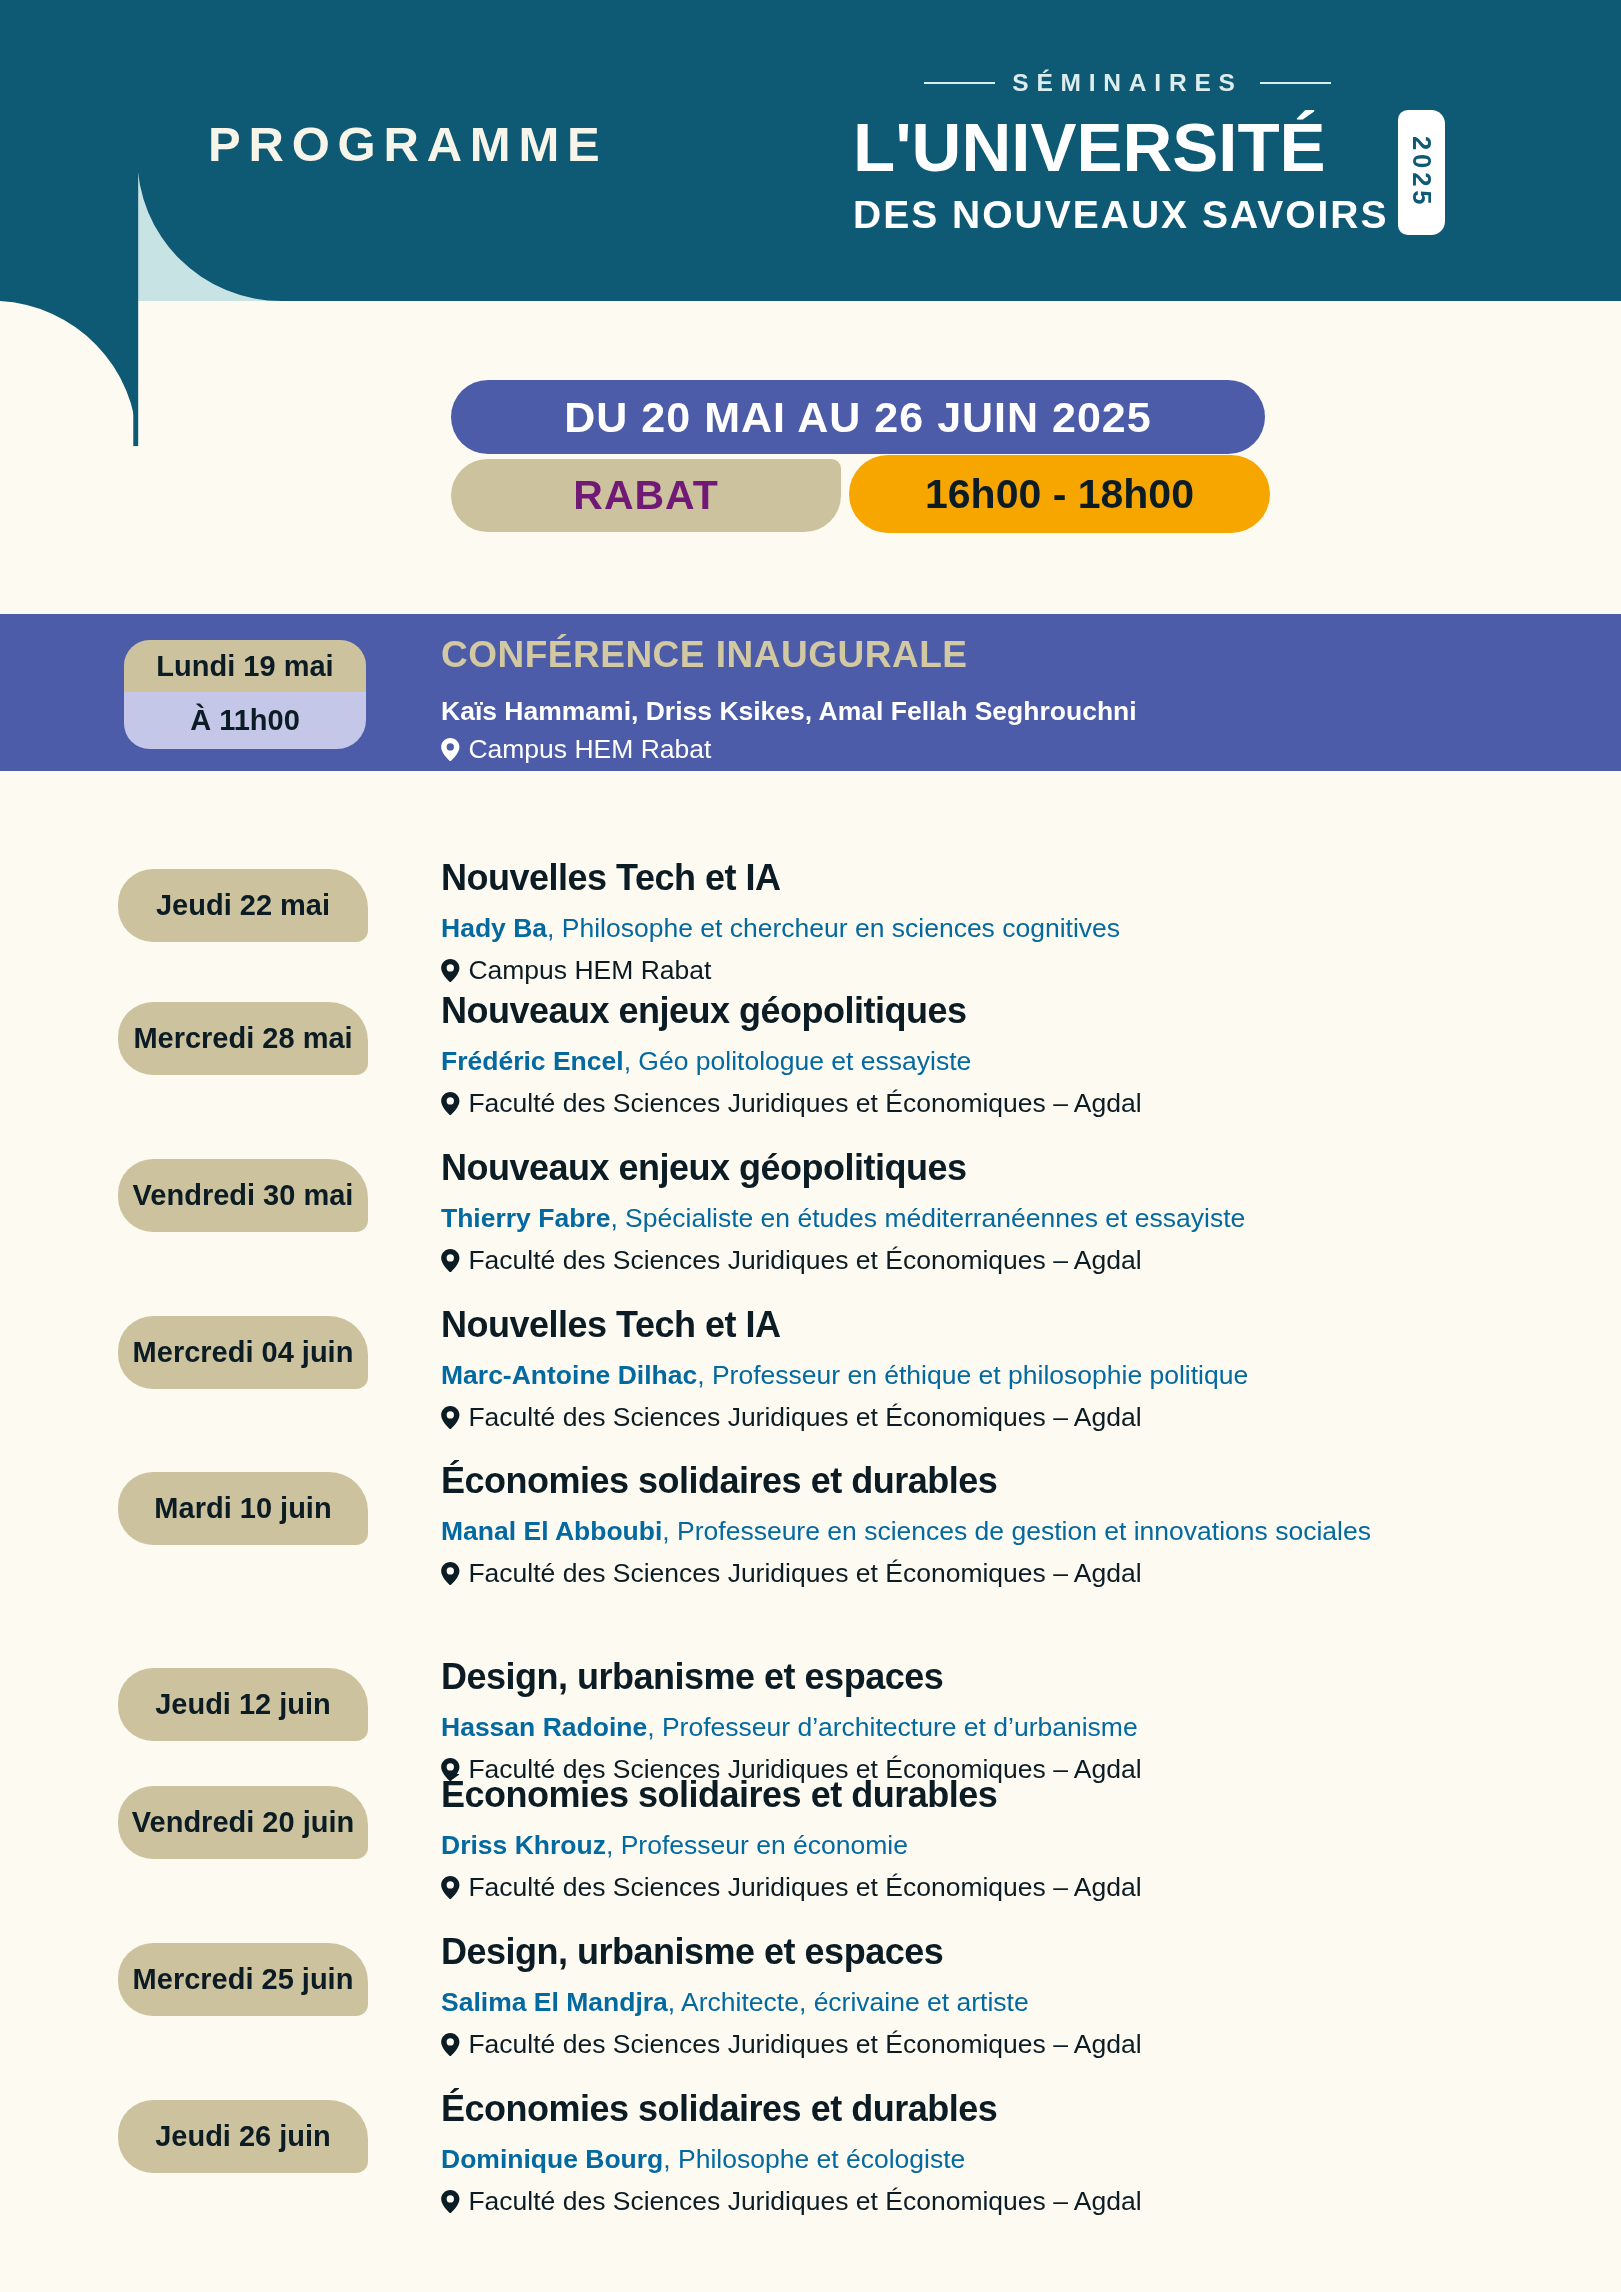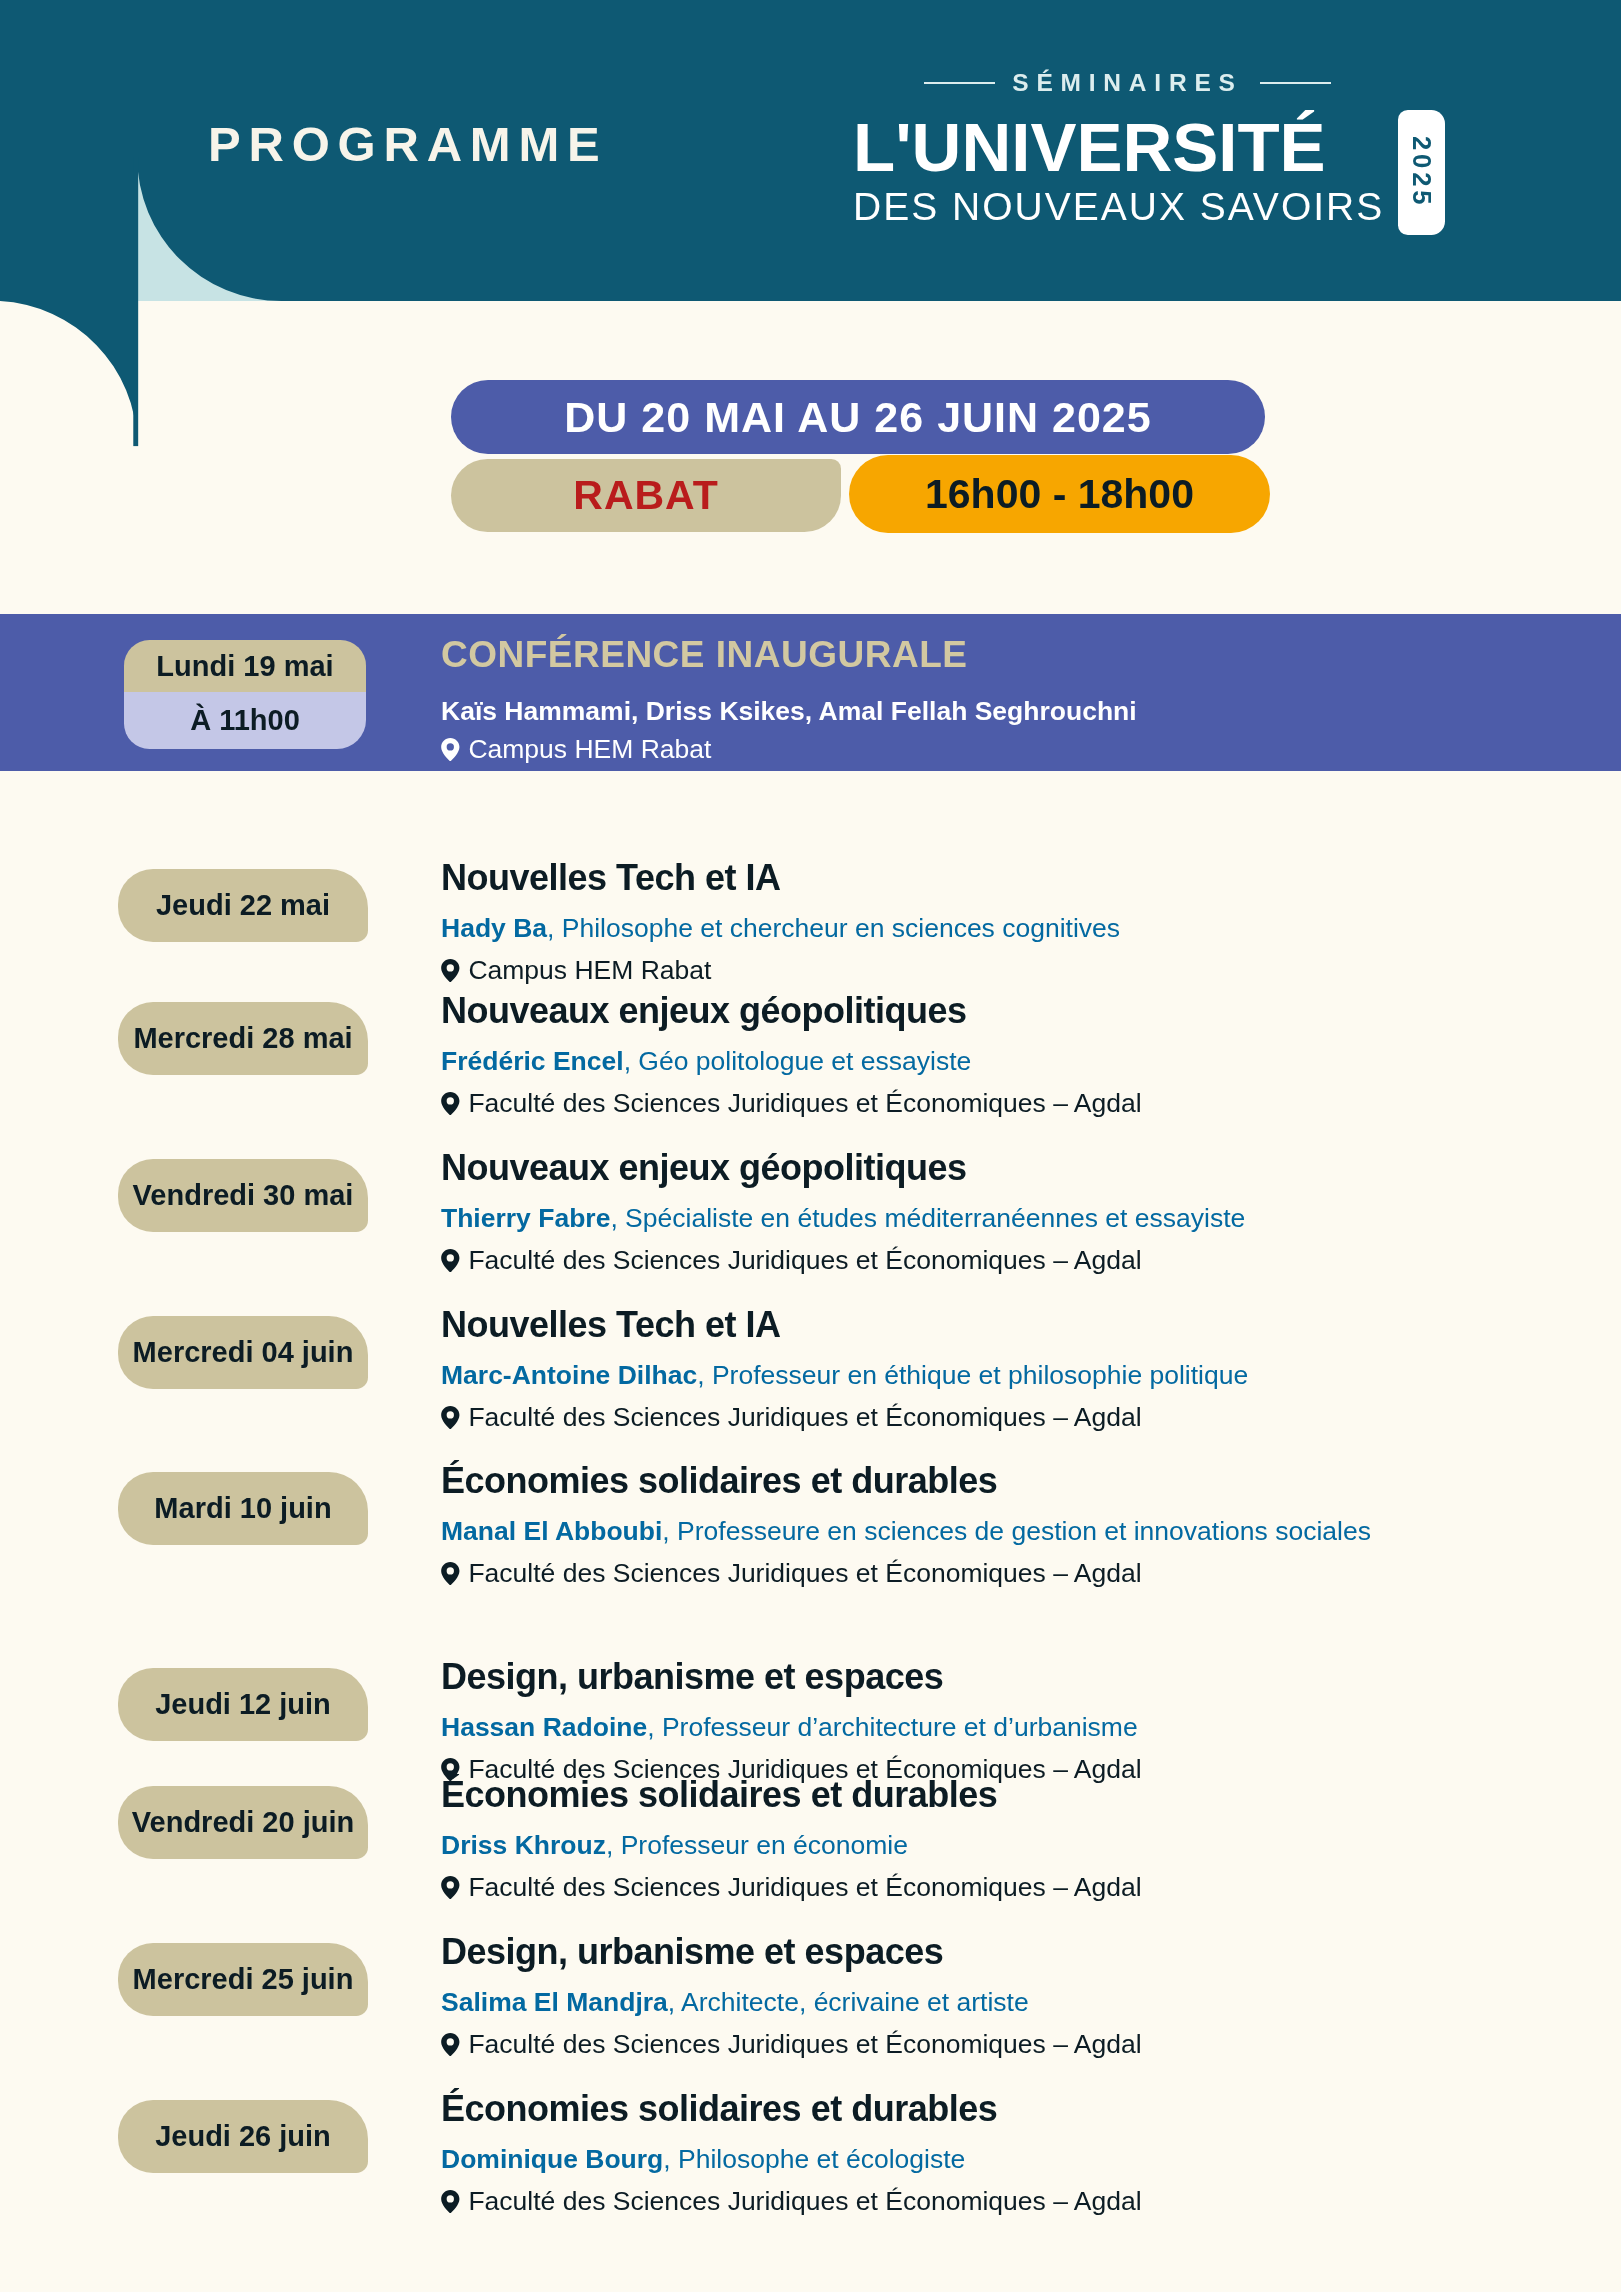--- a/index.html
+++ b/index.html
@@ -15,35 +15,35 @@
   .corner-svg{position:absolute;left:0;top:0;}
   .programme{
     position:absolute;left:208px;top:116px;
     font-size:49px;font-weight:800;color:#F7F4EA;letter-spacing:7.8px;
   }
   .logo{position:absolute;left:853px;top:69px;width:549px;}
   .logo-kicker{display:flex;align-items:center;justify-content:center;gap:17.6px;
     color:#DCEDEE;font-size:24.5px;font-weight:600;letter-spacing:7.8px;}
   .logo-kicker .rule{width:71px;height:2.9px;background:#DCEDEE;}
   .logo-l1{margin-top:13.7px;font-size:69px;line-height:73px;font-weight:800;color:#FFFFFF;letter-spacing:0px;white-space:nowrap;}
-  .logo-l2{margin-top:0;font-size:39px;line-height:45px;font-weight:400;color:#FFFFFF;letter-spacing:2px;white-space:nowrap;}
+  .logo-l2{margin-top:8px;font-size:39px;line-height:45px;font-weight:700;color:#FFFFFF;letter-spacing:2px;white-space:nowrap;}
   .year-badge{
     position:absolute;left:1398px;top:110px;width:47px;height:125px;
     background:#FFFFFF;border-radius:9.8px 13.7px 13.7px 9.8px;
     display:flex;align-items:center;justify-content:center;
   }
   .year-badge span{
     writing-mode:vertical-rl;color:#0E5973;font-size:25.5px;font-weight:700;letter-spacing:3.9px;
   }
   
   .pill{position:absolute;display:flex;align-items:center;justify-content:center;text-align:center;}
   .pill-date-range{left:451px;top:380px;width:814px;height:74px;background:#4D5CA9;border-radius:37px;
     color:#FFFFFF;font-size:43px;font-weight:700;letter-spacing:1px;}
   .pill-city{left:451px;top:459px;width:390px;height:73px;background:#CCC39E;border-radius:37px 9.8px 37px 37px;
-    color:#b91c1c;font-size:41px;font-weight:700;letter-spacing:1px;}
+    color:#701a75;font-size:41px;font-weight:700;letter-spacing:1px;}
   .pill-time{left:849px;top:455px;width:421px;height:78px;background:#F7A600;border-radius:41px;
     color:#0C1C24;font-size:41px;font-weight:700;}
   
   .inaugural{position:absolute;left:0;top:614px;width:1621px;height:157px;background:#4D5CA9;}
   .inaug-date{position:absolute;left:124px;top:25.5px;width:242px;height:53px;background:#CCC39E;
     border-radius:25.5px 25.5px 0 0;display:flex;align-items:center;justify-content:center;
     font-size:29px;font-weight:700;color:#0C1C24;}
   .inaug-time{position:absolute;left:124px;top:78px;width:242px;height:57px;background:#C4C7E7;
     border-radius:0 0 29px 25.5px;display:flex;align-items:center;justify-content:center;
     font-size:29px;font-weight:700;color:#0C1C24;}

